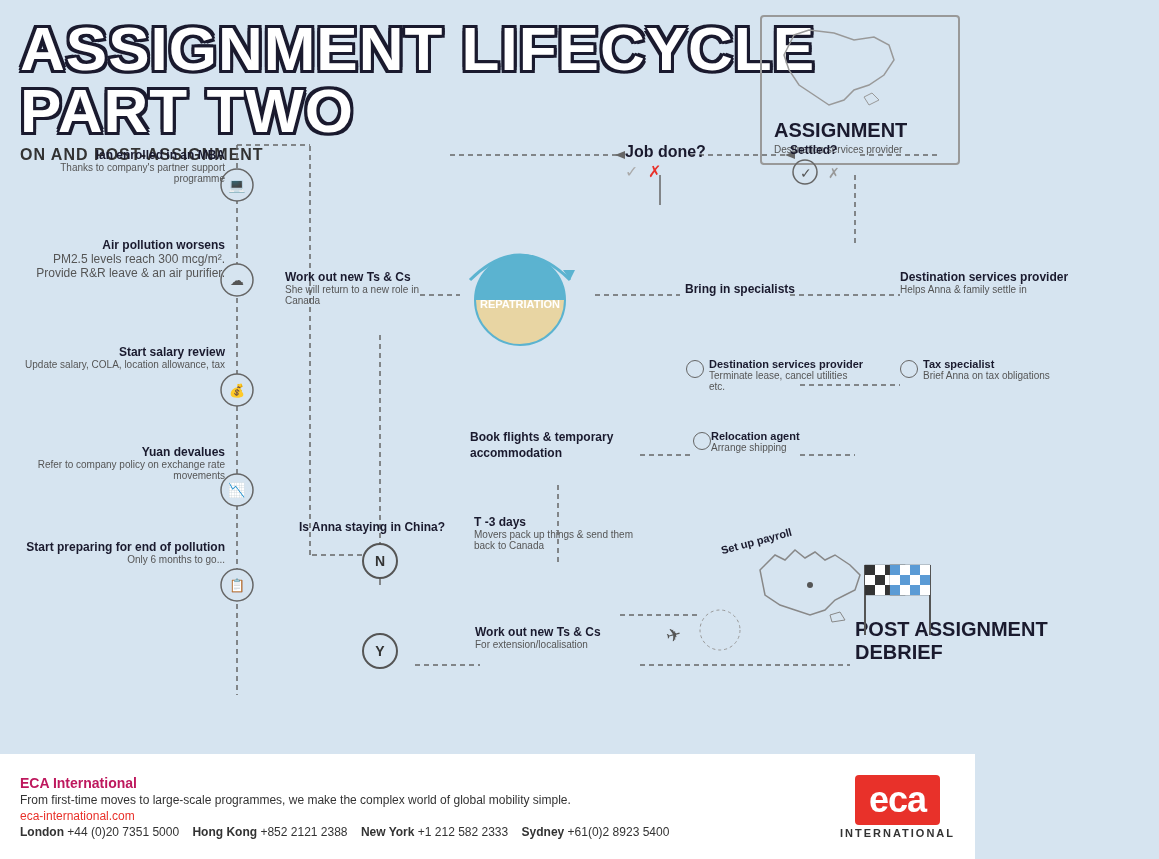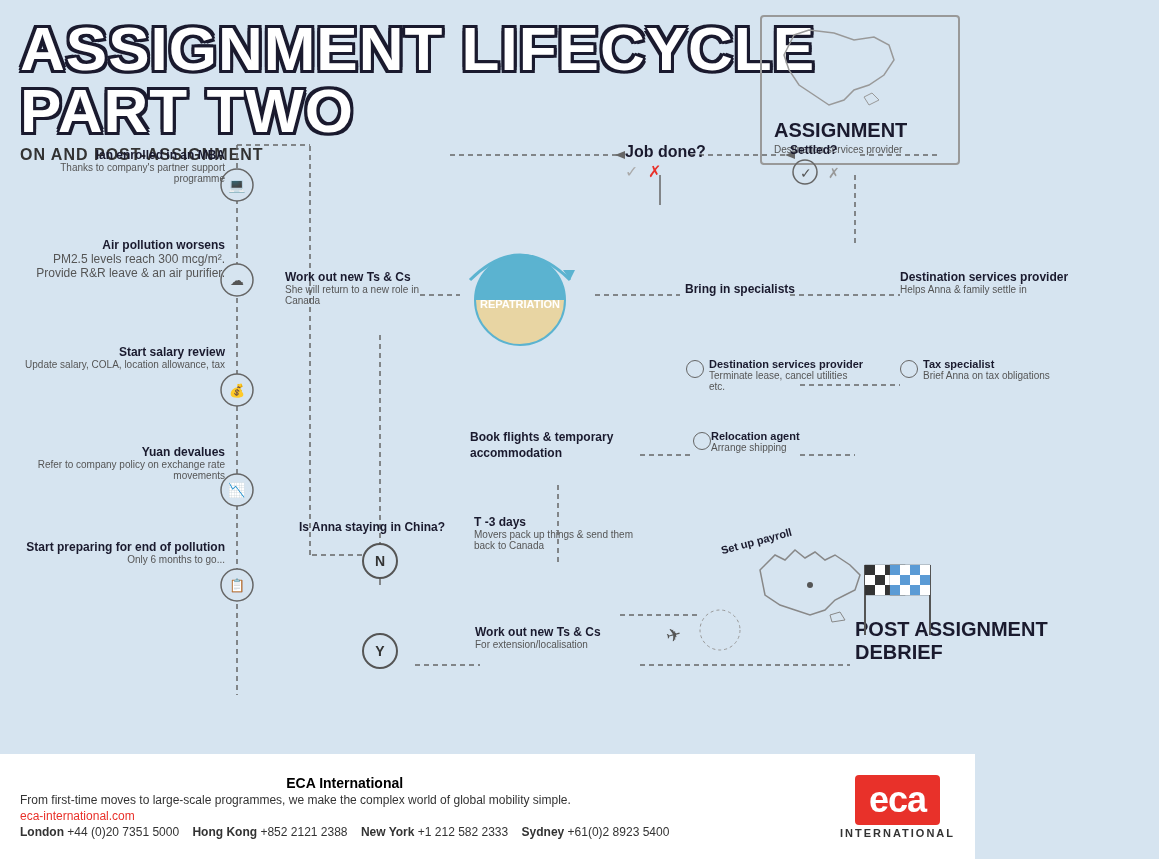--- a/index.html
+++ b/index.html
@@ -45,22 +45,21 @@
       background: white;
       padding: 10px 20px;
       display: flex;
       align-items: center;
       justify-content: space-between;
     }
     .footer-left {}
     .footer-company {
       font-size: 14px;
       font-weight: 700;
-      color: #000000;
-      text-align: center;
+      color: #be185d;
     }
     .footer-tagline {
       font-size: 12px;
       color: #333;
       margin: 2px 0;
     }
     .footer-url {
       font-size: 12px;
       color: #e8312a;
       margin: 2px 0;

